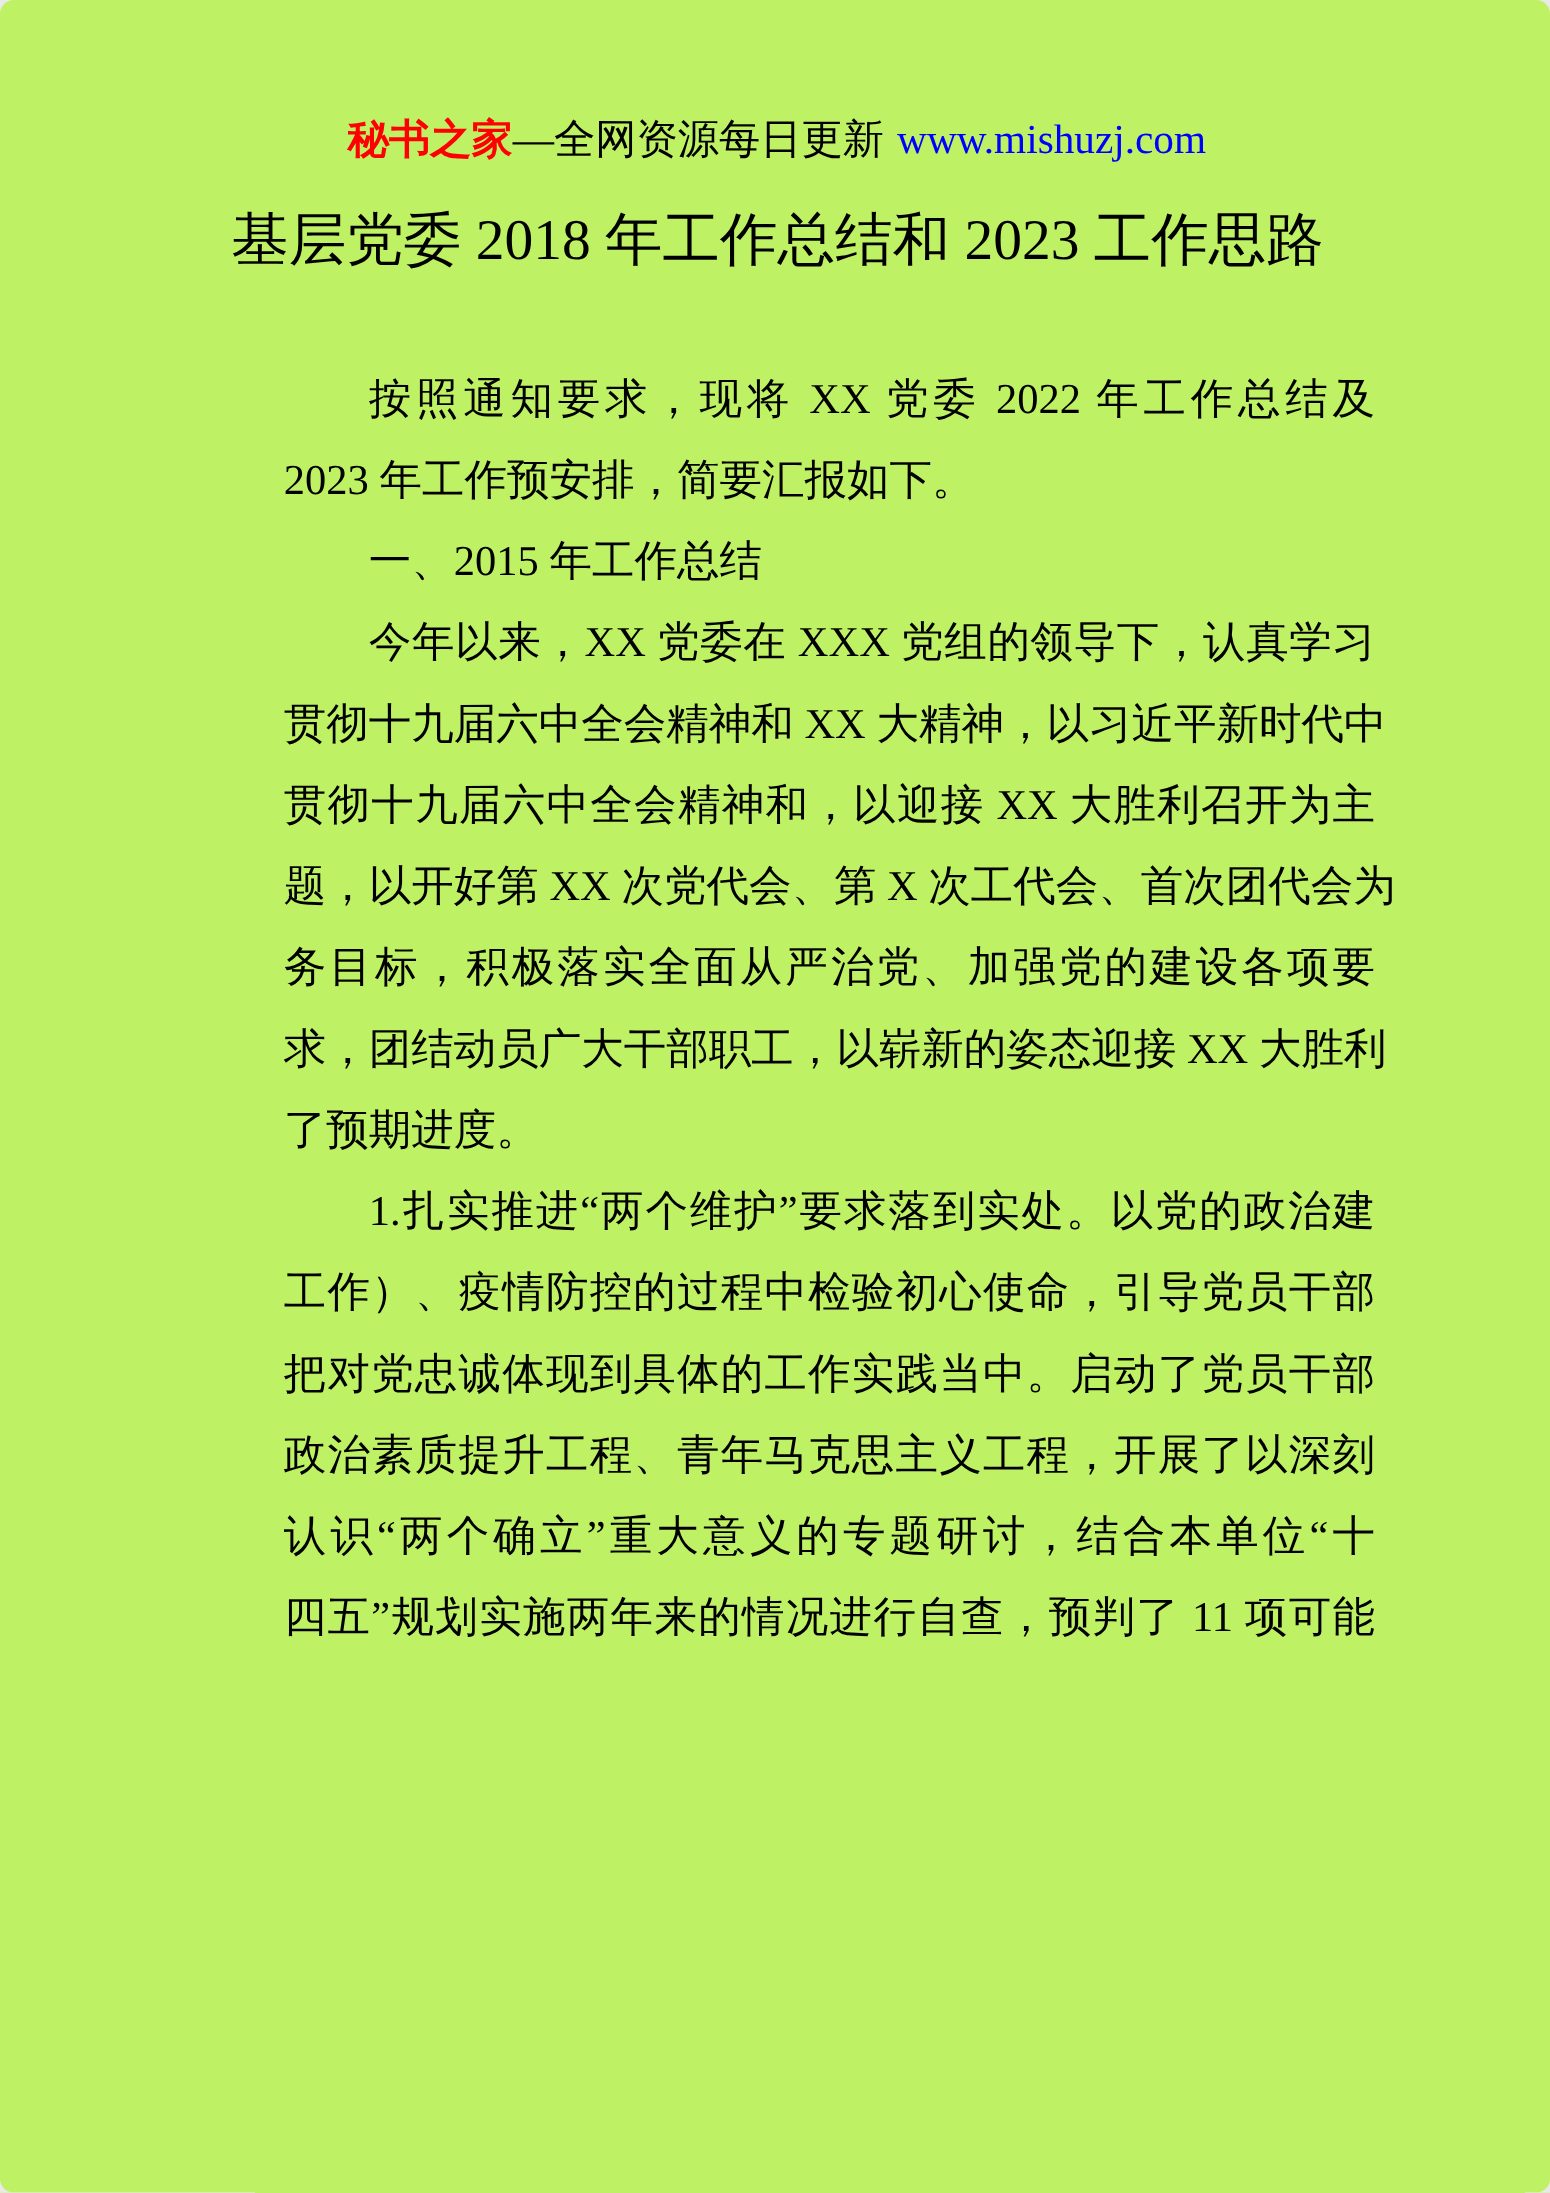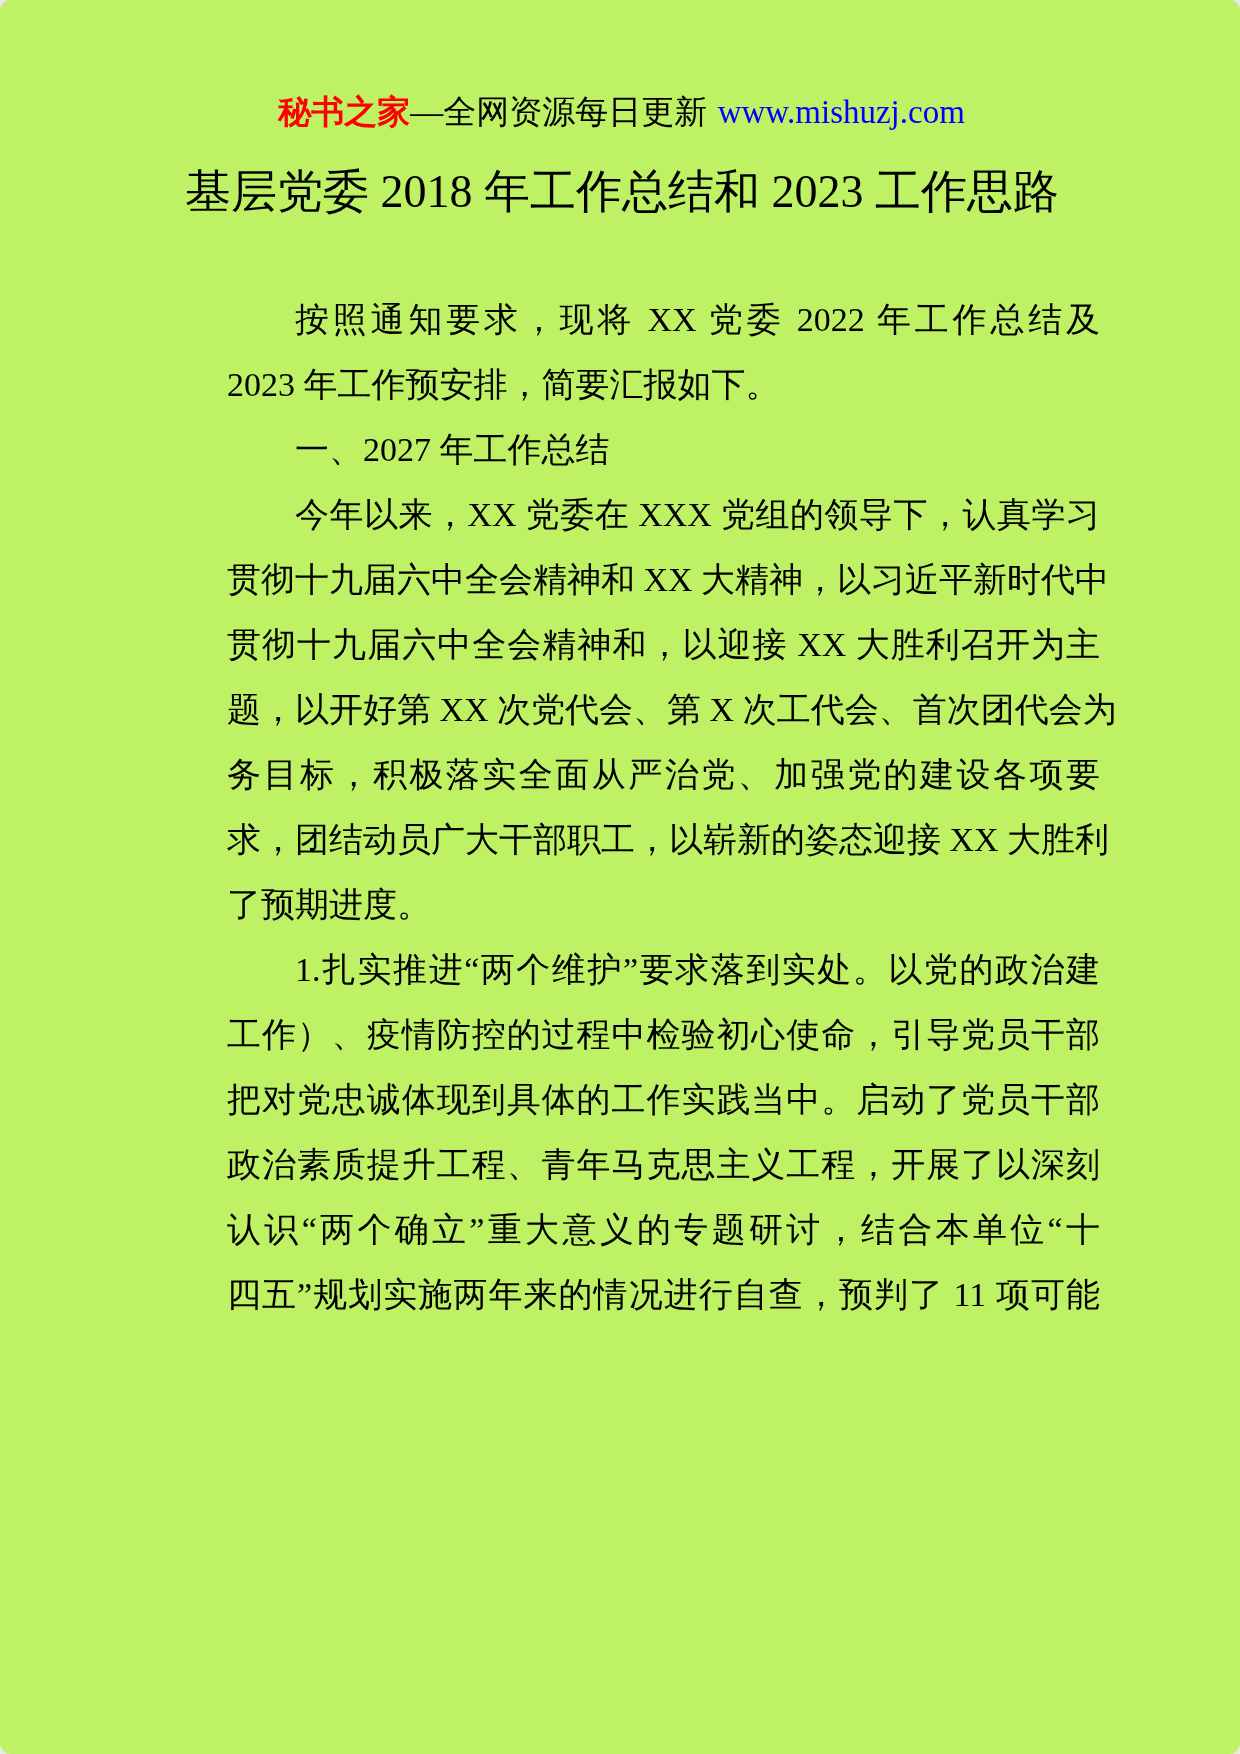--- a/index.html
+++ b/index.html
@@ -51,21 +51,21 @@
 <div class="page">
   <div class="header">
     <span class="brand" style="color: rgb(255, 0, 0);">秘书之家</span><span class="tagline" style="color: rgb(0, 0, 0);">—全网资源每日更新</span><span class="url" style="color: rgb(0, 0, 255);">www.mishuzj.com</span>
   </div>
 
   <h1 class="title">基层党委 2018 年工作总结和 2023 工作思路</h1>
 
   <div class="docbody" id="doc-body">
       <div class="docline indent">按照通知要求，现将 XX 党委 2022 年工作总结及</div>
       <div class="docline no-justify">2023 年工作预安排，简要汇报如下。</div>
-      <div class="docline indent no-justify">一、2027 年工作总结</div>
+      <div class="docline indent no-justify">一、2015 年工作总结</div>
       <div class="docline indent">今年以来，XX 党委在 XXX 党组的领导下，认真学习</div>
       <div class="docline">贯彻十九届六中全会精神和 XX 大精神，以习近平新时代中</div>
       <div class="docline">贯彻十九届六中全会精神和，以迎接 XX 大胜利召开为主</div>
       <div class="docline">题，以开好第 XX 次党代会、第 X 次工代会、首次团代会为</div>
       <div class="docline">务目标，积极落实全面从严治党、加强党的建设各项要</div>
       <div class="docline">求，团结动员广大干部职工，以崭新的姿态迎接 XX 大胜利</div>
       <div class="docline no-justify">了预期进度。</div>
       <div class="docline indent">1.扎实推进“两个维护”要求落到实处。以党的政治建</div>
       <div class="docline">工作）、疫情防控的过程中检验初心使命，引导党员干部</div>
       <div class="docline">把对党忠诚体现到具体的工作实践当中。启动了党员干部</div>

